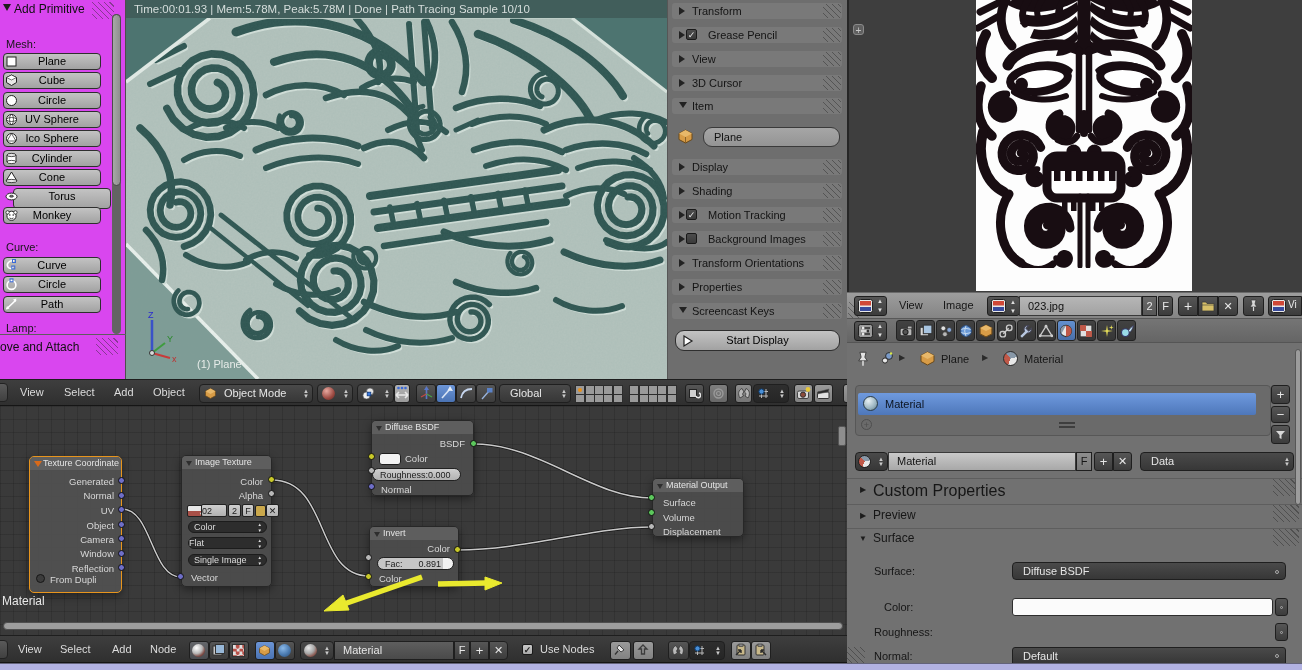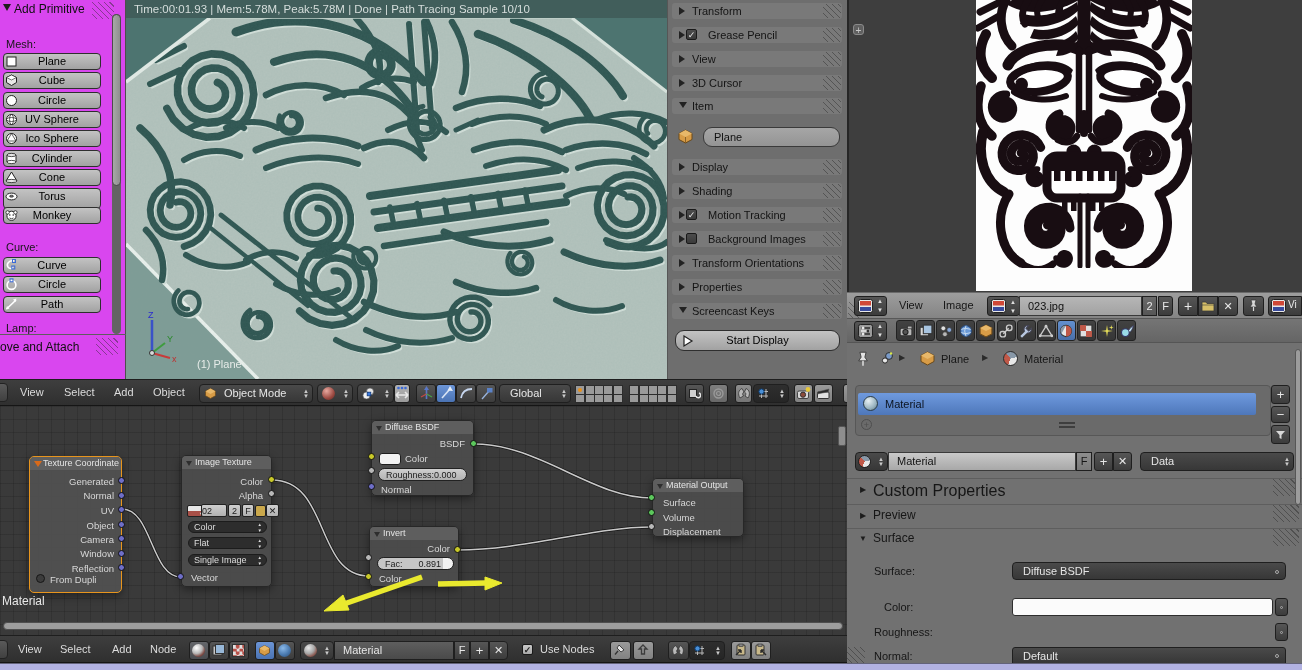--- a/index.html
+++ b/index.html
@@ -240,21 +240,21 @@
       <svg class="abs" style="left:5px;top:152px" width="13" height="13" viewBox="0 0 13 13">
         <path d="M2,3 L11,3 L11,10 L2,10 Z" fill="#fff" stroke="#222"></path>
         <ellipse cx="6.5" cy="3" rx="4.5" ry="1.6" fill="#e8e8e8" stroke="#222" stroke-width=".8"></ellipse>
         <ellipse cx="6.5" cy="10" rx="4.5" ry="1.6" fill="#fff" stroke="#222" stroke-width=".8"></ellipse>
       </svg>
       <div class="btn" style="left:3px;top:169px;width:98px;height:17px;line-height:15px">Cone</div>
       <svg class="abs" style="left:5px;top:171px" width="13" height="13" viewBox="0 0 13 13">
         <path d="M6.5,1 L12,10 L1,10 Z" fill="#fff" stroke="#222"></path>
         <ellipse cx="6.5" cy="10" rx="5.5" ry="1.6" fill="#e8e8e8" stroke="#222" stroke-width=".8"></ellipse>
       </svg>
-      <div class="btn" style="left:3px;top:188px;width:98px;height:21px;line-height:15px">Torus</div>
+      <div class="btn" style="left:13px;top:188px;width:98px;height:21px;line-height:15px">Torus</div>
       <svg class="abs" style="left:5px;top:190px" width="13" height="13" viewBox="0 0 13 13">
         <ellipse cx="6.5" cy="6.5" rx="5.5" ry="3.4" fill="#fff" stroke="#222"></ellipse>
         <ellipse cx="6.5" cy="6.2" rx="2" ry="1" fill="#757575" stroke="#222" stroke-width=".7"></ellipse>
       </svg>
       <div class="btn" style="left:3px;top:207px;width:98px;height:17px;line-height:15px">Monkey</div>
       <svg class="abs" style="left:5px;top:209px" width="13" height="13" viewBox="0 0 13 13">
         <circle cx="6.5" cy="6.8" r="4.6" fill="#fff" stroke="#222"></circle>
         <circle cx="2.6" cy="3.4" r="1.7" fill="#fff" stroke="#222" stroke-width=".8"></circle>
         <circle cx="10.4" cy="3.4" r="1.7" fill="#fff" stroke="#222" stroke-width=".8"></circle>
         <circle cx="4.8" cy="6" r=".8" fill="#222"></circle>
@@ -462,32 +462,32 @@
 <div class="nlbl" style="right:8px;top:20px">Color</div>
 <div class="nlbl" style="right:8px;top:34px">Alpha</div>
 <div class="abs" style="left:5px;top:49px;width:16px;height:12px;background:linear-gradient(#e8e8e8 50%,#a85048 50%);border:1px solid #222;border-radius:2px"></div>
         <div class="abs" style="left:17px;top:50px;color:#ddd;font-size:4px;line-height:5px">▲<br>▼</div>
 <div class="npill" style="left:19px;top:48px;width:26px;height:13px;text-align:left;line-height:12px;border-radius:2px">02</div>
 <div class="npill" style="left:46px;top:48px;width:13px;height:13px;text-align:center;line-height:12px;border-radius:2px">2</div>
 <div class="npill" style="left:60px;top:48px;width:12px;height:13px;text-align:center;line-height:12px;border-radius:2px">F</div>
 <div class="abs" style="left:73px;top:49px;width:11px;height:12px;background:#caa84c;border:1px solid #222;border-radius:2px"></div>
 <div class="npill" style="left:84px;top:48px;width:13px;height:13px;text-align:center;line-height:12px;border-radius:2px">✕</div>
 <div class="ndd" style="left:6px;top:65px;width:79px;height:12px"><span style="margin-left:5px">Color</span><span style="position:absolute;right:4px;top:0px;font-size:4.5px;line-height:5.5px">▲<br>▼</span></div>
-<div class="ndd" style="left:6px;top:81px;width:79px;height:12px"><span style="margin-left:5px">Flat</span><span style="position:absolute;right:4px;top:0px;font-size:4.5px;line-height:5.5px">▲<br>▼</span></div>
+<div class="ndd" style="left:6px;top:81px;width:79px;height:12px"><span style="">Flat</span><span style="position:absolute;right:4px;top:0px;font-size:4.5px;line-height:5.5px">▲<br>▼</span></div>
 <div class="ndd" style="left:6px;top:98px;width:79px;height:12px"><span style="margin-left:5px">Single Image</span><span style="position:absolute;right:4px;top:0px;font-size:4.5px;line-height:5.5px">▲<br>▼</span></div>
 <div class="nlbl" style="left:9px;top:116px">Vector</div>
 </div>
 
 <div class="node" style="left:371px;top:14px;width:103px;height:76px">
 <div class="nhd"><span style="margin-left:13px">Diffuse BSDF</span></div>
 <div class="abs" style="left:4px;top:5px;width:0;height:0;border-top:5px solid #2e2e2e;border-left:3.5px solid transparent;border-right:3.5px solid transparent"></div>
 <div class="nlbl" style="right:8px;top:17px">BSDF</div>
 <div class="abs" style="left:7px;top:32px;width:22px;height:12px;background:#f2f2f2;border:1px solid #1e1e1e;border-radius:3px"></div>
 <div class="nlbl" style="left:33px;top:32px">Color</div>
-<div class="npill" style="left:6px;top:47px;width:89px;height:13px;line-height:12px"><span style="margin-left:7px">Roughness:0.000</span></div>
+<div class="npill" style="left:0;top:47px;width:89px;height:13px;line-height:12px"><span style="margin-left:7px">Roughness:0.000</span></div>
 <div class="nlbl" style="left:9px;top:63px">Normal</div>
 </div>
 
 <div class="node" style="left:369px;top:120px;width:90px;height:61px">
 <div class="nhd"><span style="margin-left:13px">Invert</span></div>
 <div class="abs" style="left:4px;top:5px;width:0;height:0;border-top:5px solid #2e2e2e;border-left:3.5px solid transparent;border-right:3.5px solid transparent"></div>
 <div class="nlbl" style="right:8px;top:16px">Color</div>
 <div class="npill" style="left:7px;top:30px;width:77px;height:13px;line-height:12px;background:linear-gradient(90deg,#c6c6c6 0 86%,#f2f2f2 86%)"><span style="margin-left:7px">Fac:</span><span style="position:absolute;right:12px">0.891</span></div>
 <div class="nlbl" style="left:9px;top:46px">Color</div>
 </div>

